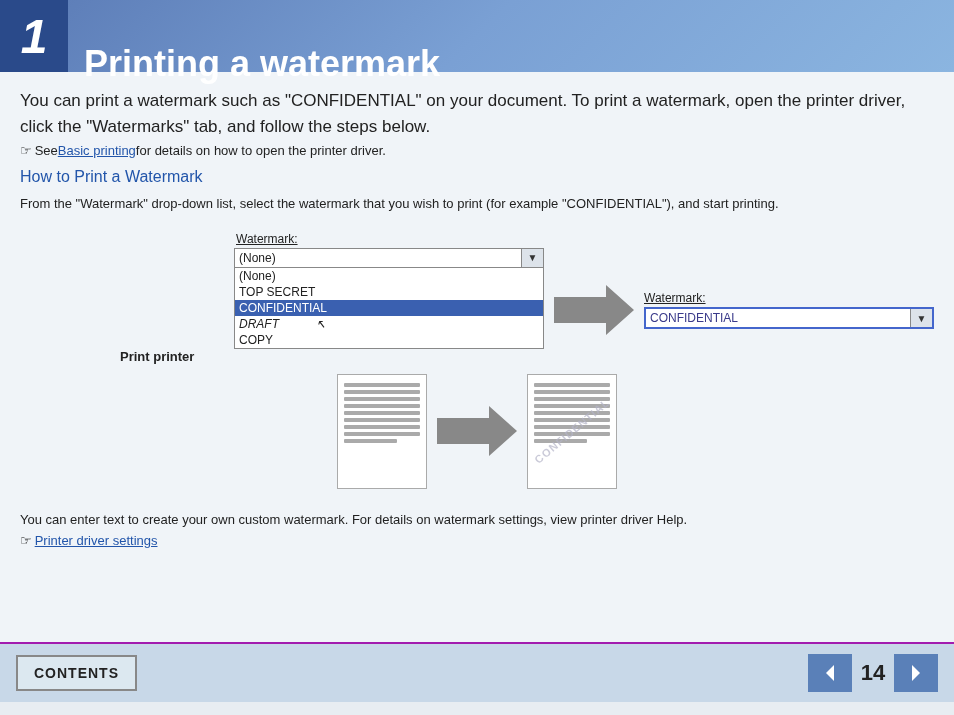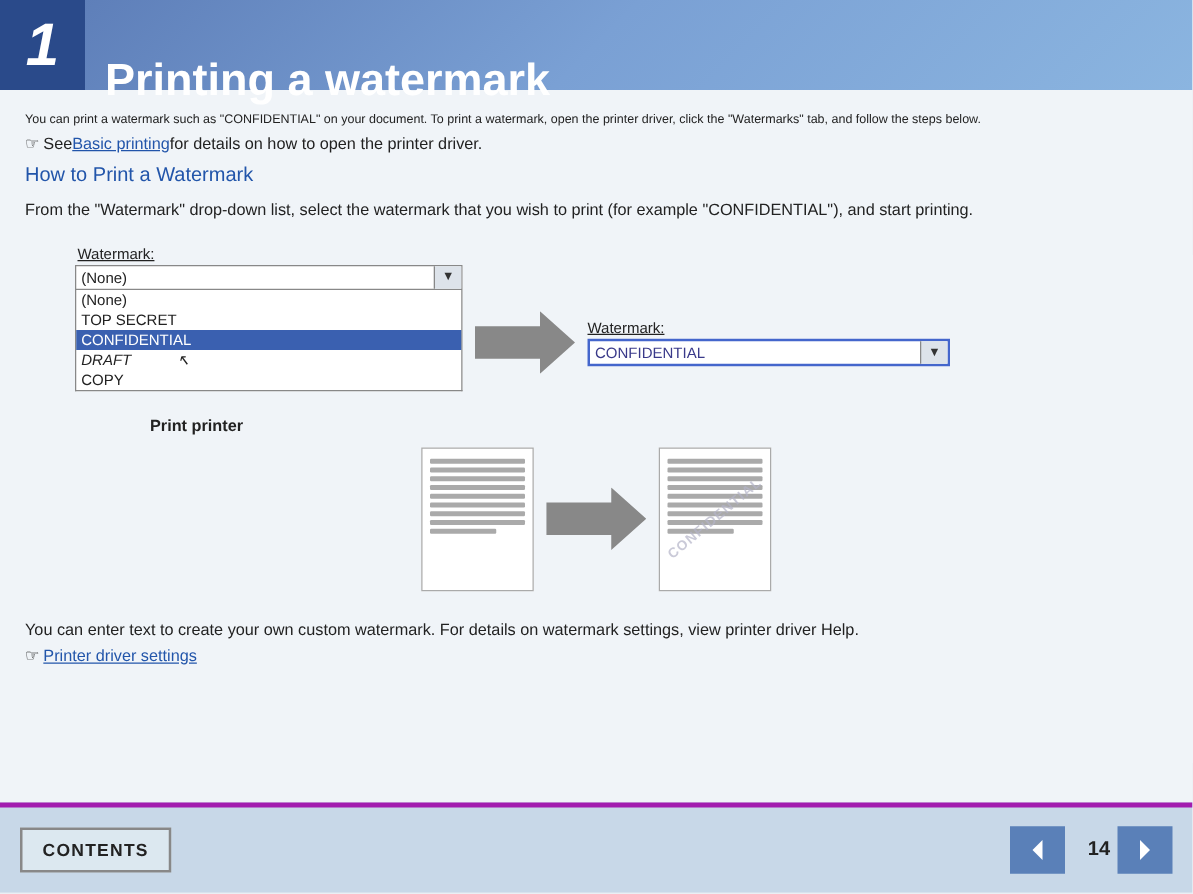--- a/index.html
+++ b/index.html
@@ -57,21 +57,21 @@
     }
 
     
     .main-content {
       background: #f0f4f8;
       padding: 16px 20px 12px 20px;
       min-height: 570px;
     }
 
     .intro-text {
-      font-size: 10px;
+      font-size: 17px;
       color: #222;
       line-height: 1.5;
       margin-bottom: 4px;
     }
     .ref-line {
       font-size: 13px;
       color: #222;
       margin-bottom: 10px;
       display: flex;
       align-items: center;
@@ -97,23 +97,23 @@
       font-size: 13px;
       color: #222;
       margin-bottom: 18px;
       line-height: 1.5;
     }
 
     
     .demo-area {
       display: flex;
       align-items: center;
-      margin-bottom: 20px;
       padding-left: 40px;
       gap: 0;
+      justify-content: flex-end;
     }
     .dropdown-label {
       font-size: 12px;
       color: #222;
       text-decoration: underline;
       margin-bottom: 2px;
       padding: 0 2px;
       background: #f0f4f8;
       display: block;
       width: 310px;
@@ -279,26 +279,26 @@
     }
     .bottom-ref {
       font-size: 13px;
       display: flex;
       align-items: center;
     }
 
     
     .footer {
       background: #c8d8e8;
-      height: 72px;
+      height: 60px;
       display: flex;
       align-items: center;
       justify-content: space-between;
       padding: 0 16px;
-      border-top: 4px solid #a21caf;
+      border-top: 2px solid #a21caf;
     }
     .contents-btn {
       border: 2px solid #888;
       background: #dce8f0;
       padding: 8px 16px;
       font-size: 14px;
       font-weight: bold;
       color: #222;
       letter-spacing: 1px;
       cursor: pointer;
@@ -312,25 +312,25 @@
       width: 44px;
       height: 38px;
       background: #5a80b8;
       border: none;
       cursor: pointer;
       display: flex;
       align-items: center;
       justify-content: center;
     }
     .page-number {
-      font-size: 16px;
+      font-size: 22px;
       font-weight: bold;
       color: #222;
       min-width: 30px;
-      text-align: right;
+      text-align: center;
     }
   </style>
 </head>
 <body>
 
 <div class="header">
   <div class="header-number-box">
     <span class="header-number">1</span>
   </div>
   <div class="header-text-box">

